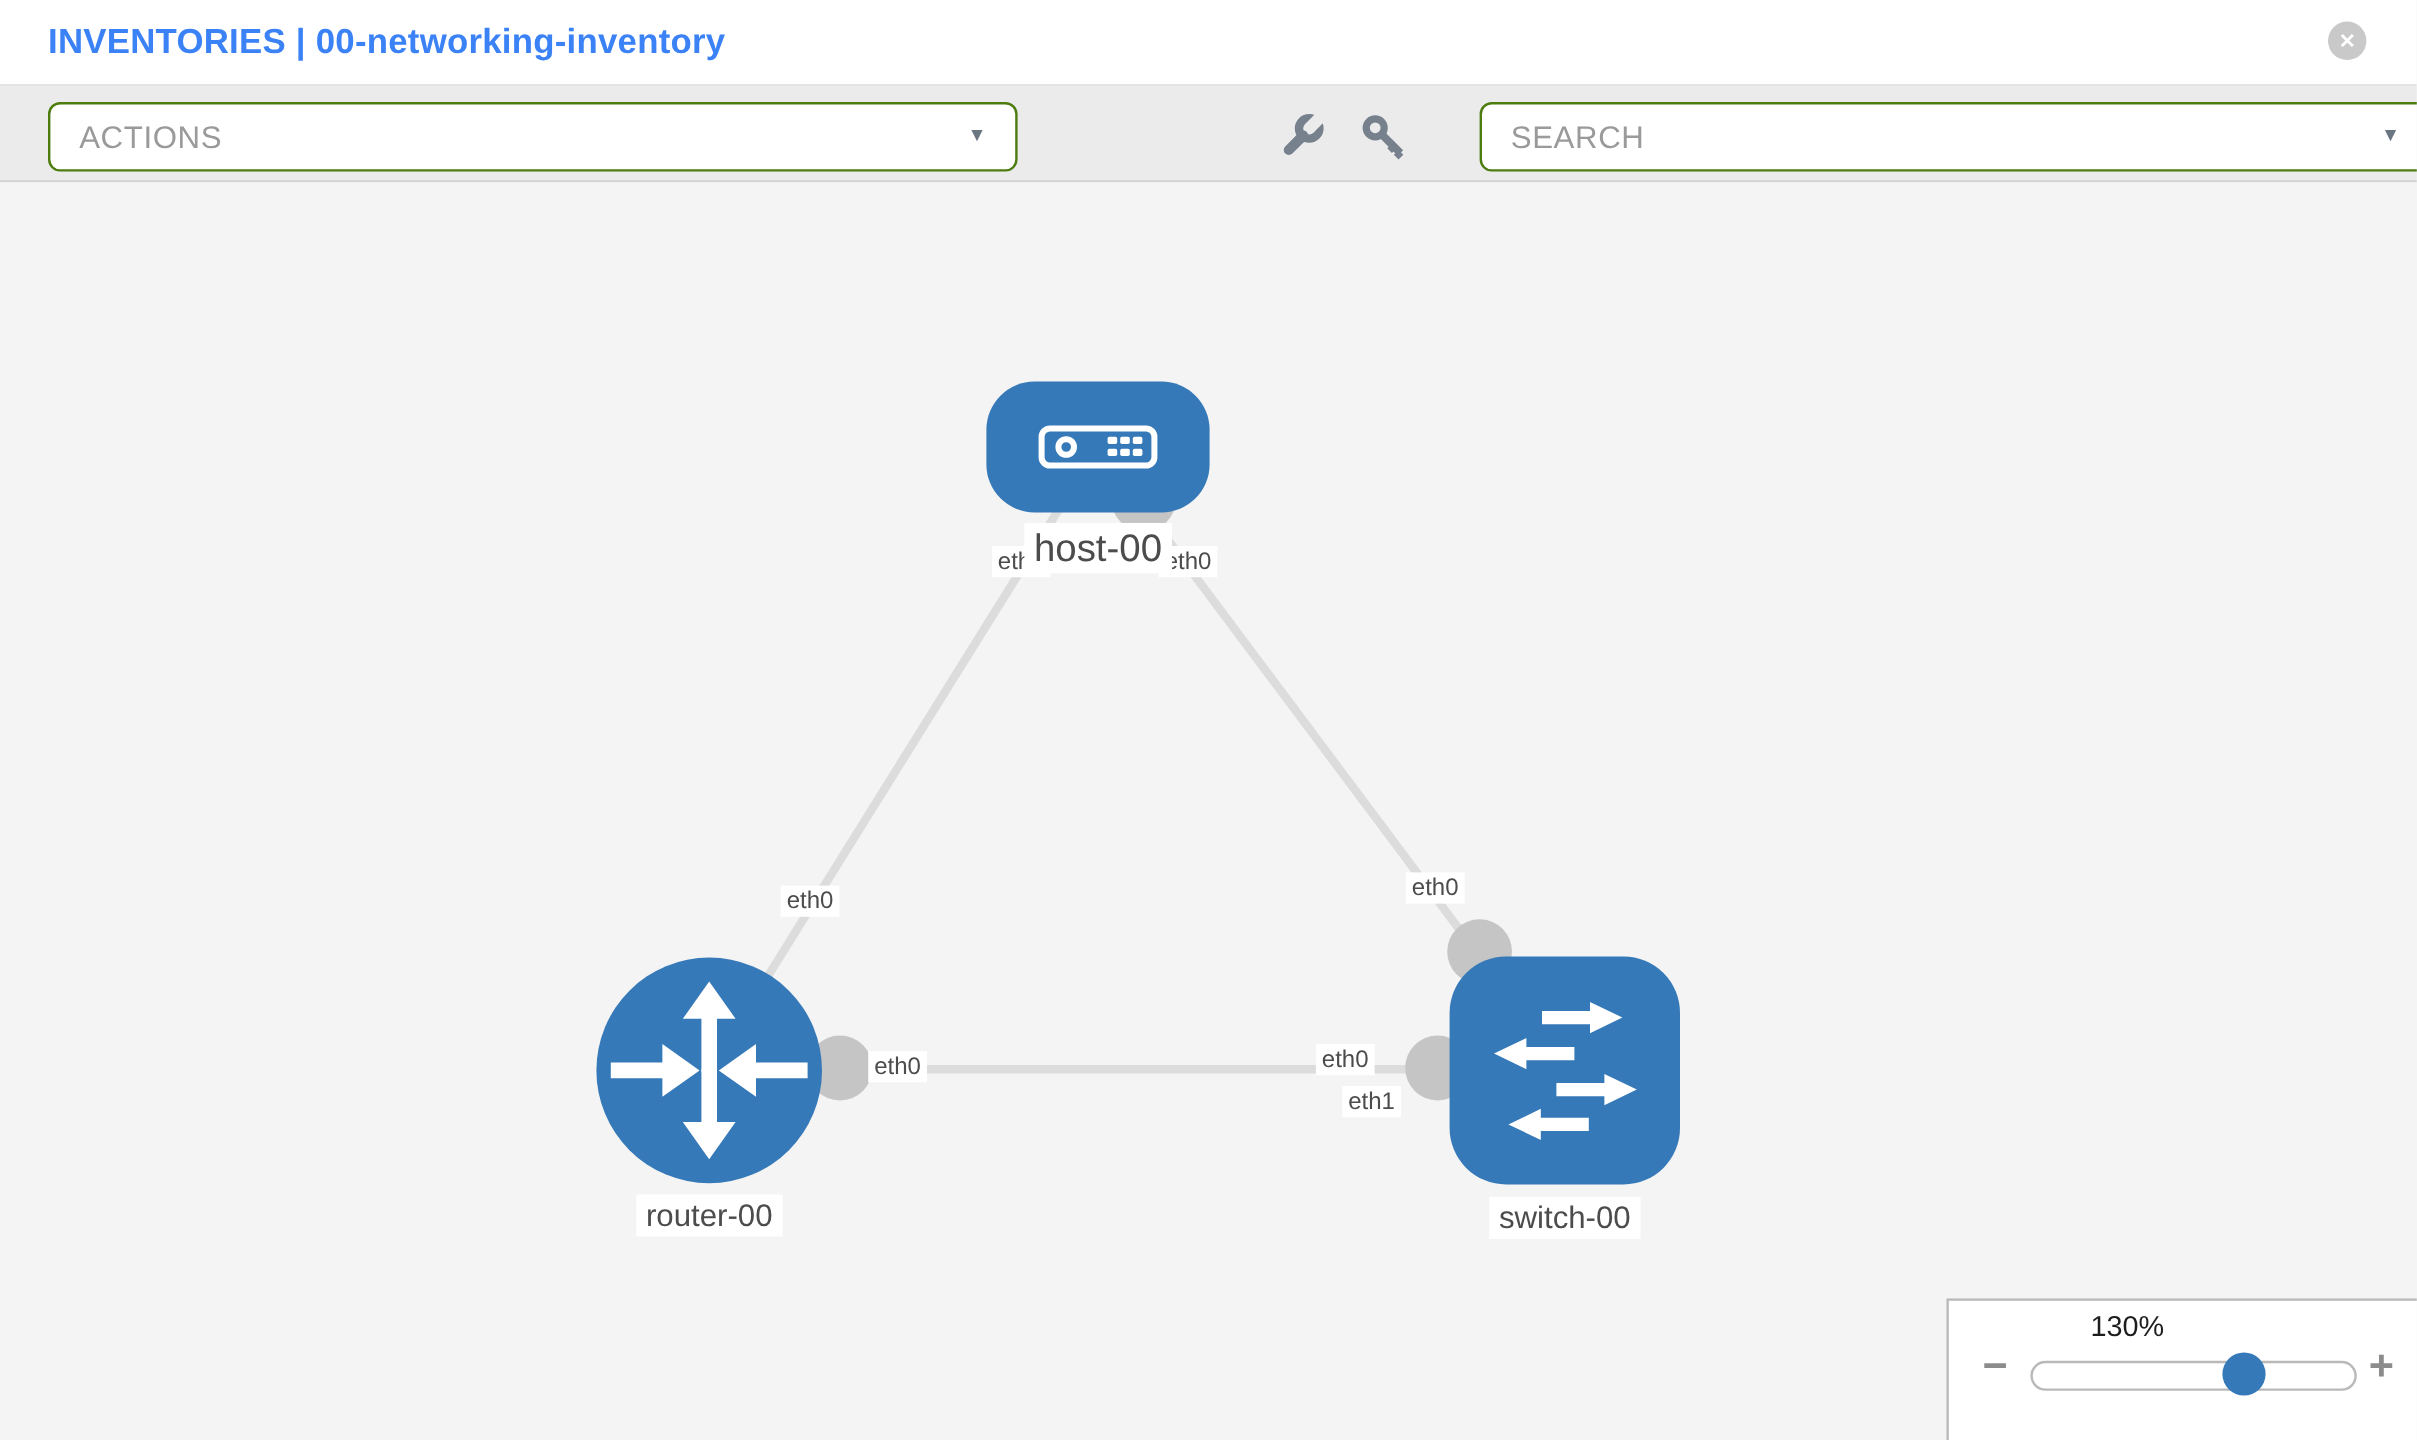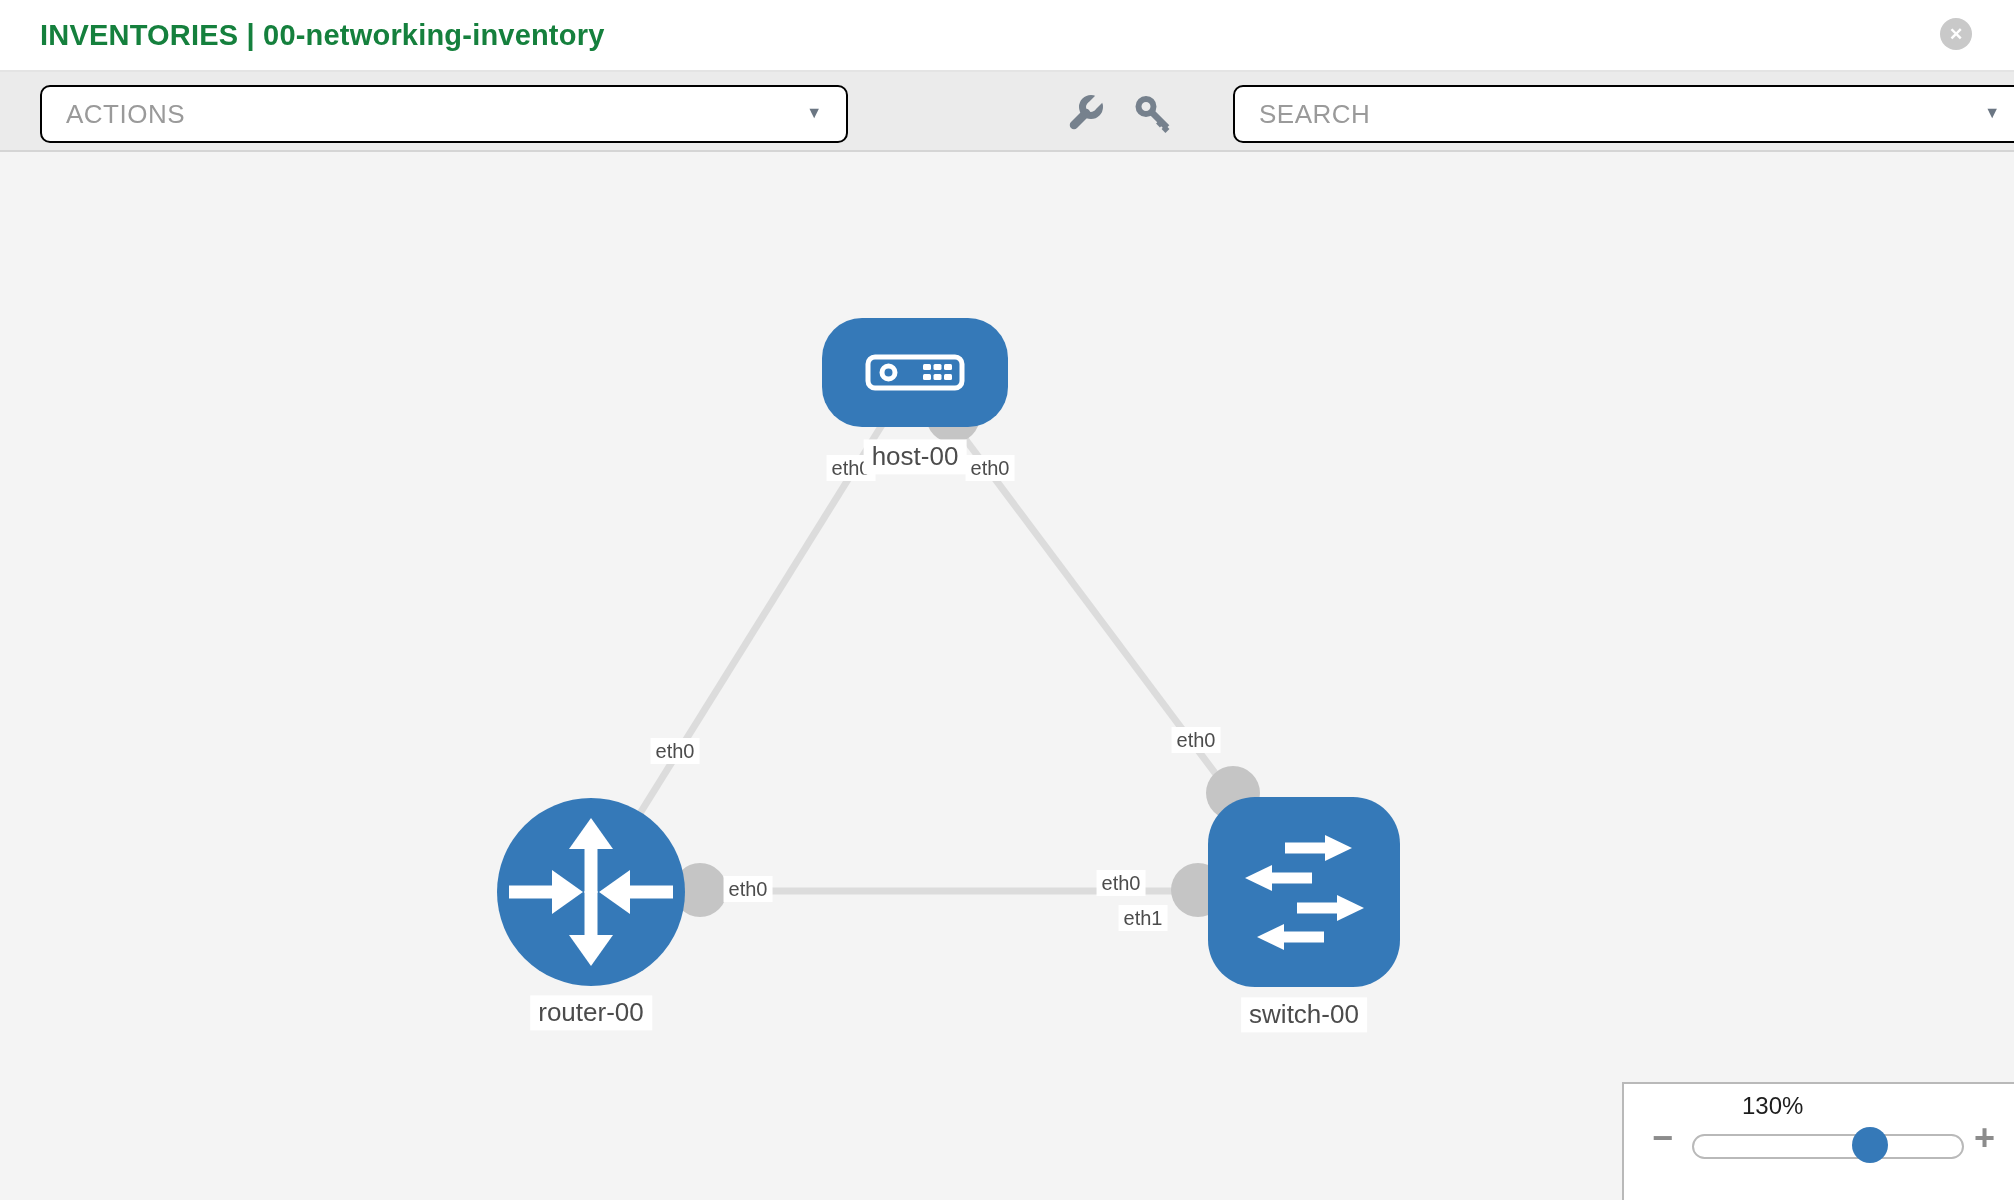--- a/index.html
+++ b/index.html
@@ -7,34 +7,34 @@
     width:2014px;height:1200px;position:relative;overflow:hidden;
     font-family:"Liberation Sans",sans-serif;background:#f4f4f4;
     -webkit-font-smoothing:antialiased;
   }
   
   .header{
     position:absolute;top:0;left:0;width:100%;height:70px;background:#ffffff;
     border-bottom:2px solid #e4e4e4;display:flex;align-items:center;
   }
   .page-title{
-    margin-left:40px;font-size:29px;font-weight:bold;color:#15803d;letter-spacing:.2px;
+    margin-left:40px;font-size:29px;font-weight:bold;color:#3b82f6;letter-spacing:.2px;
   }
   .close-btn{
     position:absolute;right:42px;top:18px;width:32px;height:32px;border-radius:50%;
     background:#c9c9c9;color:#ffffff;display:flex;align-items:center;justify-content:center;
     font-size:17px;font-weight:bold;cursor:pointer;line-height:1;
   }
   
   .toolbar{
     position:absolute;top:72px;left:0;width:100%;height:78px;background:#ebebeb;
     border-bottom:2px solid #d5d5d5;
   }
   .dropdown{
-    position:absolute;top:13px;height:54px;background:#ffffff;border:2px solid #000000;
+    position:absolute;top:13px;height:54px;background:#ffffff;border:2px solid #4d7c0f;
     border-radius:10px;display:flex;align-items:center;cursor:pointer;
   }
   .dropdown .dd-label{
     margin-left:24px;font-size:26px;color:#9a9a9a;letter-spacing:.5px;
   }
   .dropdown .dd-caret{
     position:absolute;right:24px;top:50%;transform:translateY(-53%);
     font-size:16px;color:#6b7683;
   }
   .dd-actions{left:40px;width:804px;}
@@ -177,21 +177,21 @@
   </svg>
 
   <div class="tlabel iface-label" style="left:851px;top:316px;">eth0</div>
   <div class="tlabel iface-label" style="left:990px;top:316px;">eth0</div>
   <div class="tlabel iface-label" style="left:675px;top:599px;">eth0</div>
   <div class="tlabel iface-label" style="left:1196px;top:588px;">eth0</div>
   <div class="tlabel iface-label" style="left:748px;top:737px;">eth0</div>
   <div class="tlabel iface-label" style="left:1121px;top:731px;">eth0</div>
   <div class="tlabel iface-label" style="left:1143px;top:731px;margin-top:35px;">eth1</div>
 
-  <div class="tlabel node-label" style="left:915px;top:305px;font-size:26px;">host-00</div>
+  <div class="tlabel node-label" style="left:915px;top:305px;font-size:32px;">host-00</div>
   <div class="tlabel node-label" style="left:591px;top:861px;">router-00</div>
   <div class="tlabel node-label" style="left:1304px;top:863px;text-align:right;">switch-00</div>
 </div>
 
 <div class="zoom-panel">
   <div class="zoom-level">130%</div>
   <div class="zoom-minus">
     <span>−</span>
   </div>
   <div class="zoom-track">

